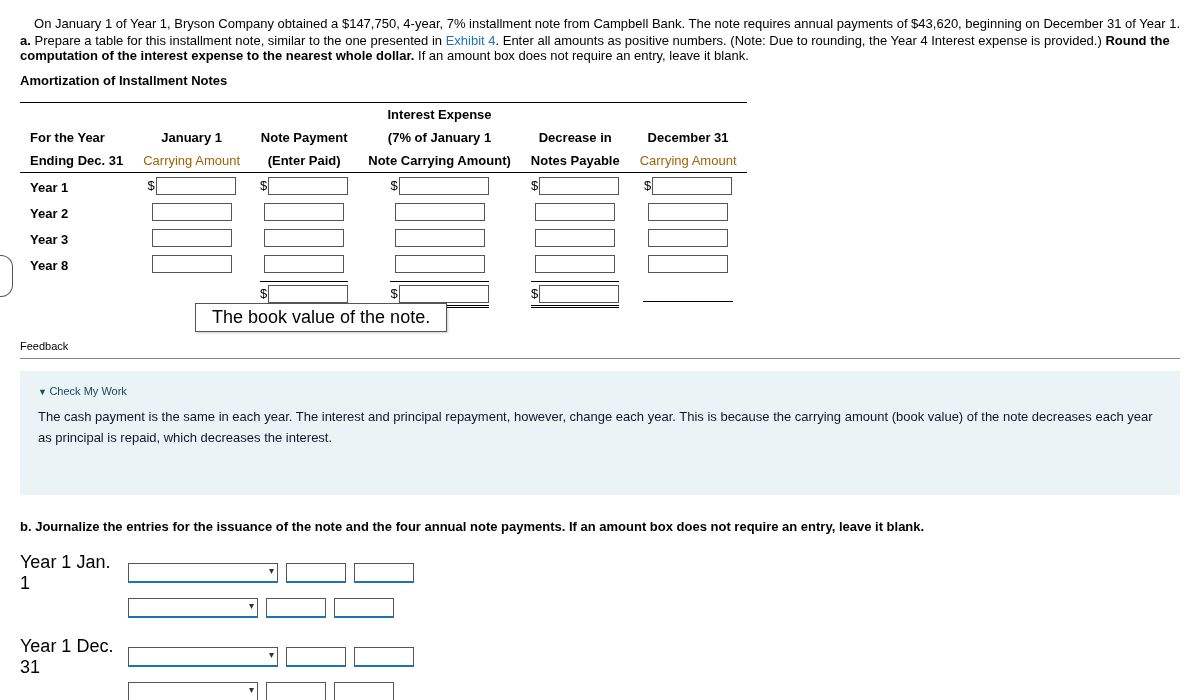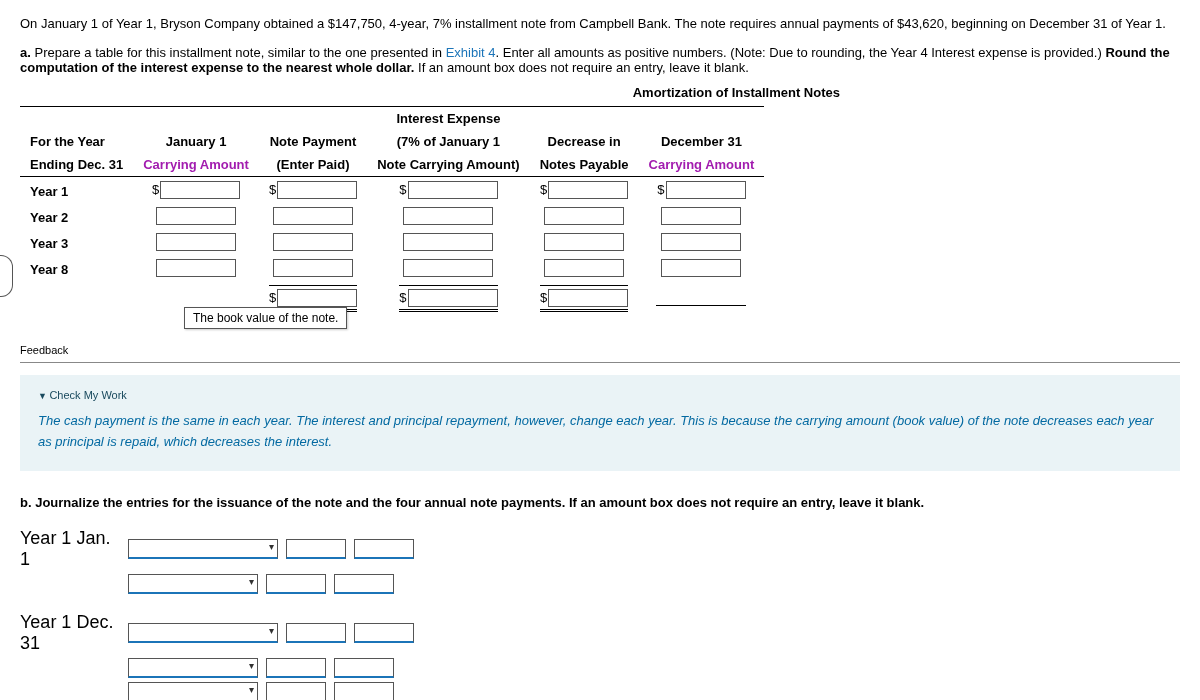--- a/index.html
+++ b/index.html
@@ -3,62 +3,62 @@
 <meta charset="utf-8">
 <style>
   body {
     font-family: Arial, Helvetica, sans-serif;
     font-size: 13px;
     color: #000;
     margin: 0;
     padding: 16px 20px;
     background: #fff;
   }
-  .problem-intro { margin-bottom: 14px; }
+  .problem-intro { margin-bottom: 2px; text-align: right; }
   .part-a { margin-bottom: 10px; }
   .part-a b, .problem-intro b { font-weight: bold; }
   .exhibit-link { color: #1b74b8; cursor: pointer; }
   .table-title {
     font-weight: bold;
-    text-align: right;
-    margin: 8px 0 6px 0;
+    text-align: left;
+    margin: 8px 0 14px 0;
   }
   table.amort {
     border-collapse: collapse;
     margin-bottom: 8px;
   }
   table.amort th, table.amort td {
     padding: 4px 10px;
     text-align: center;
     font-size: 13px;
     vertical-align: bottom;
   }
   table.amort th.left, table.amort td.left { text-align: left; }
   .hdr-top { border-top: 1px solid #000; }
   .hdr-bottom-row th { border-bottom: 1px solid #000; }
-  .green { color: #a21caf; font-weight: bold; }
+  .green { color: #a16207; font-weight: normal; }
   .row-label { font-weight: bold; }
   input.cell {
     width: 80px;
     height: 18px;
     border: 1px solid #555;
     padding: 1px 3px;
     font-size: 12px;
     box-sizing: border-box;
   }
   input.cell.wide { width: 90px; }
   .dollar { margin-right: 1px; }
   .tooltip {
     position: absolute;
-    left: 164px;
+    left: 175px;
     top: 201px;
     background: #fff;
     border: 1px solid #555;
-    padding: 3px 8px;
-    font-size: 12px;
+    padding: 3px 16px;
+    font-size: 18px;
     white-space: nowrap;
     box-shadow: 1px 1px 2px rgba(0,0,0,0.2);
   }
   .totals-row td { position: relative; }
   .total-border {
     border-top: 1px solid #000;
     border-bottom: 3px double #000;
     padding: 3px 0 2px 0;
     display: inline-block;
   }
@@ -72,34 +72,34 @@
     margin-top: 28px;
   }
   .feedback-label {
     font-size: 11px;
     padding-bottom: 6px;
     border-bottom: 1px solid #888;
     margin-bottom: 12px;
   }
   .check-work-box {
     background: #eaf3f6;
-    padding: 14px 18px 8px 18px;
+    padding: 14px 18px 36px 18px;
     margin-bottom: 24px;
   }
   .check-work-header {
     font-size: 11px;
     margin-bottom: 10px;
     color: #1a4a5e;
   }
   .check-work-header::before {
     content: "▼ ";
     font-size: 9px;
     color: #1a4a5e;
   }
-  .cmw-body { line-height: 1.6; color: #0369a1; font-style: italic; }
+  .cmw-body { line-height: 1.6; color: #0f172a; }
   .cmw-body p { margin: 0 0 10px 0; }
   .part-b { margin: 10px 0 18px 0; font-weight: bold; }
   .journal-row {
     display: flex;
     align-items: center;
     gap: 8px;
     margin-bottom: 4px;
   }
   .journal-date-col { width: 100px; font-size: 18px; }
   .journal-select {

